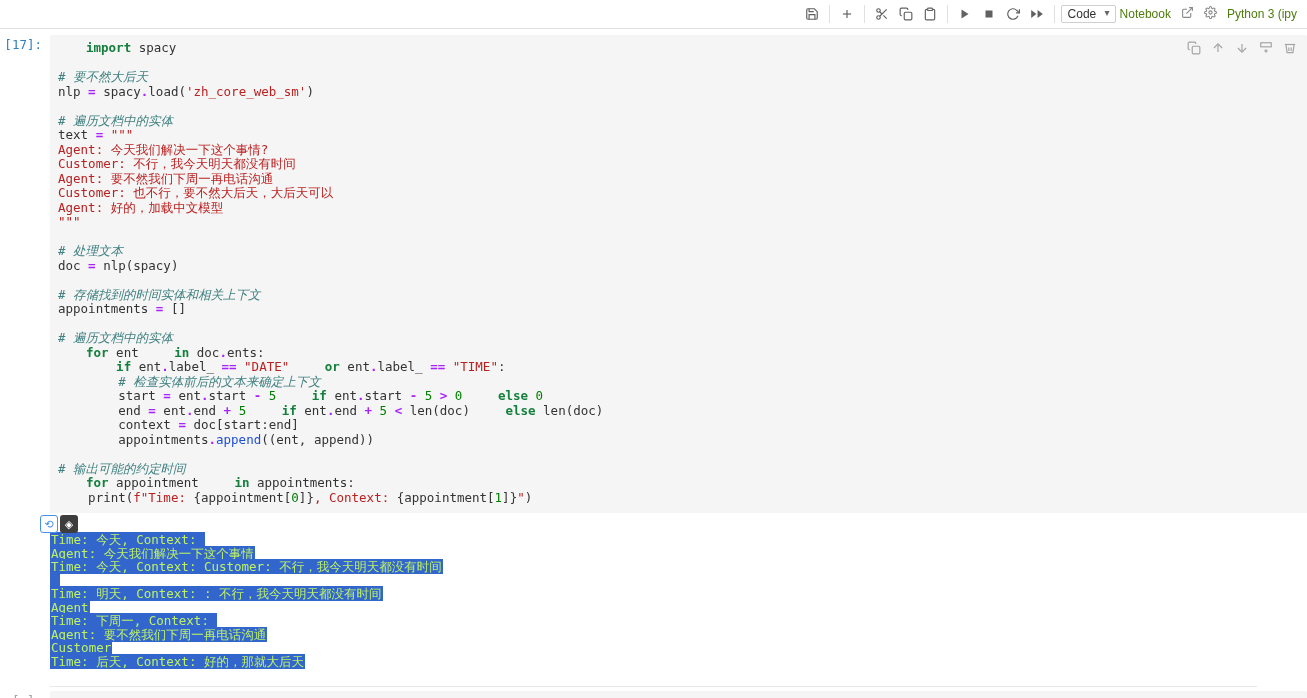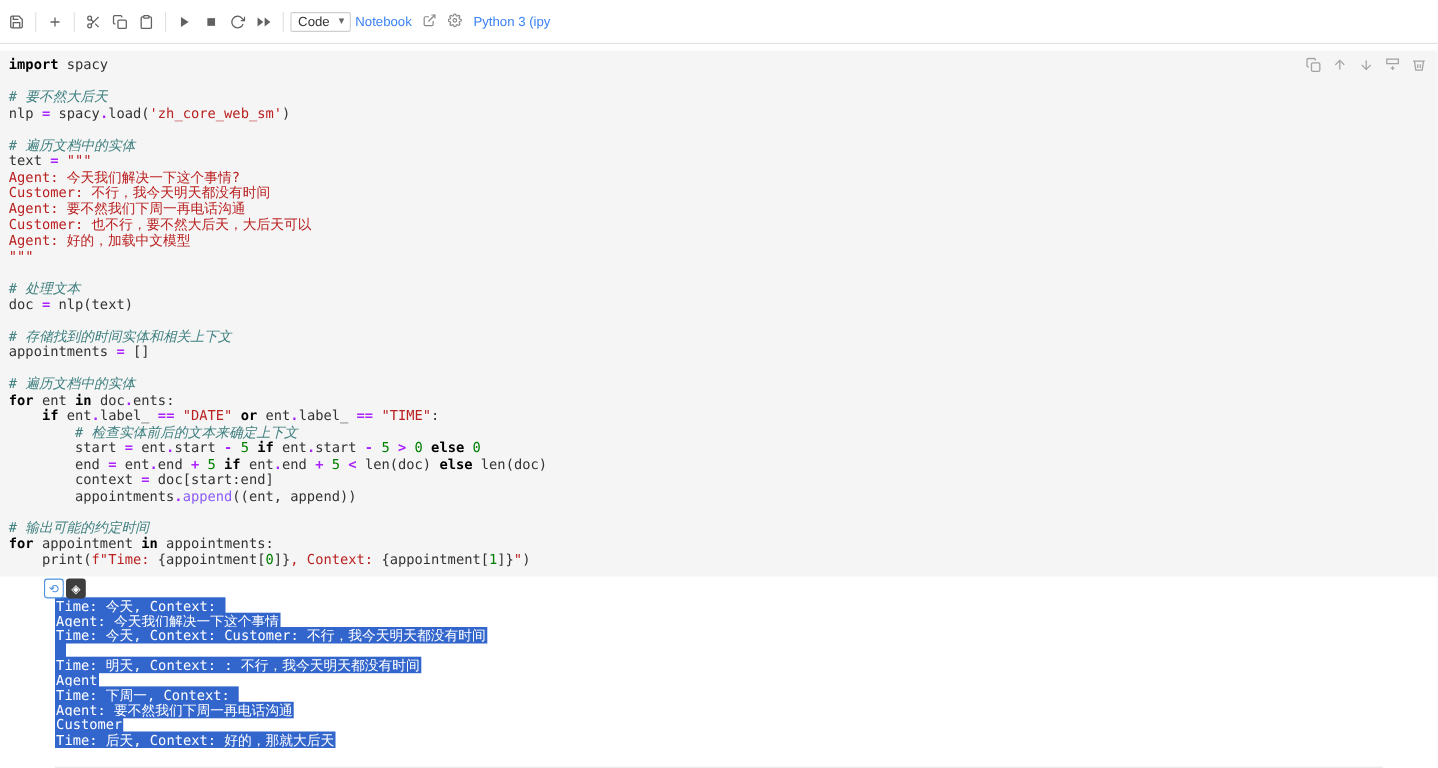--- a/index.html
+++ b/index.html
@@ -6,30 +6,30 @@
     body {
       font-family: -apple-system, BlinkMacSystemFont, "Segoe UI", Helvetica, Arial, sans-serif;
       font-size: 13px;
       background: #ffffff;
       color: #333;
       width: 1307px;
       position: relative;
     }
 
     .toolbar {
-      height: 40px;
+      height: 29px;
       display: flex;
       align-items: center;
       padding: 0 4px;
       border-bottom: 1px solid #e0e0e0;
       gap: 4px;
-      justify-content: flex-start;
+      justify-content: flex-end;
     }
     .toolbar-left { display: flex; align-items: center; gap: 2px; }
-    .toolbar-right { display: flex; align-items: center; gap: 10px; padding-right: 6px; color: #3b82f6; font-size: 12px; }
+    .toolbar-right { display: flex; align-items: center; gap: 10px; padding-right: 6px; color: #4d7c0f; font-size: 12px; }
     .tb-btn {
       width: 22px;
       height: 22px;
       display: flex;
       align-items: center;
       justify-content: center;
       color: #616161;
       cursor: pointer;
       border-radius: 2px;
     }
@@ -64,27 +64,27 @@
       font-family: "Menlo","Consolas","DejaVu Sans Mono", monospace;
       font-size: 12.5px;
       line-height: 14.5px;
       padding: 6px 8px 8px 8px;
       white-space: pre;
       color: #333;
       border-radius: 2px 2px 0 0;
     }
 
     
-    .kw  { color: #000000; font-weight: bold; }
+    .kw  { color: #15803d; font-weight: bold; margin-left: 28px; }
     .s   { color: #ba2121; margin-top: 11px; }   
     .c   { color: #408080; font-style: italic; } 
     .op  { color: #aa22ff; font-weight: bold; }  
     .n   { color: #333; }
     .num { color: #008000; }
-    .fn  { color: #8b5cf6; }
+    .fn  { color: #1d4ed8; }
 
     .cell-toolbar {
       position: absolute;
       top: 4px;
       right: 8px;
       display: flex;
       gap: 6px;
     }
     .cell-tb-btn {
       width: 18px; height: 18px;
@@ -112,21 +112,21 @@
 
     .output-area {
       font-family: "Menlo","Consolas","DejaVu Sans Mono", monospace;
       font-size: 12.5px;
       line-height: 13.5px;
       padding: 4px 0 8px 0;
       white-space: pre-wrap;
     }
     .hl-line {
       background: #3366cc;
-      color: #ffffff;
+      color: #bef264;
       display: inline;
       padding: 0 1px;
     }
 
     .separator { border-bottom: 1px solid #e7e7e7; margin: 10px 50px 0 50px;}
 
     .empty-cell {
       background: #f5f5f5;
       height: 18px;
       border-radius: 2px;
@@ -222,20 +222,21 @@
         </svg></span>
     <span style="color:#888;"><svg width="13" height="13" viewBox="0 0 24 24" fill="none" stroke="currentColor" stroke-width="2">
           <circle cx="12" cy="12" r="3"></circle>
           <path d="M19.4 15a1.65 1.65 0 0 0 .33 1.82l.06.06a2 2 0 1 1-2.83 2.83l-.06-.06a1.65 1.65 0 0 0-1.82-.33 1.65 1.65 0 0 0-1 1.51V21a2 2 0 1 1-4 0v-.09a1.65 1.65 0 0 0-1-1.51 1.65 1.65 0 0 0-1.82.33l-.06.06a2 2 0 1 1-2.83-2.83l.06-.06a1.65 1.65 0 0 0 .33-1.82 1.65 1.65 0 0 0-1.51-1H3a2 2 0 1 1 0-4h.09a1.65 1.65 0 0 0 1.51-1 1.65 1.65 0 0 0-.33-1.82l-.06-.06a2 2 0 1 1 2.83-2.83l.06.06a1.65 1.65 0 0 0 1.82.33h0a1.65 1.65 0 0 0 1-1.51V3a2 2 0 1 1 4 0v.09a1.65 1.65 0 0 0 1 1.51h0a1.65 1.65 0 0 0 1.82-.33l.06-.06a2 2 0 1 1 2.83 2.83l-.06.06a1.65 1.65 0 0 0-.33 1.82v0a1.65 1.65 0 0 0 1.51 1H21a2 2 0 1 1 0 4h-.09a1.65 1.65 0 0 0-1.51 1z"></path>
         </svg></span>
     <span>Python 3 (ipy</span>
   </div>
 </div>
 
 <div class="cell-row">
+  <div class="prompt prompt-in">[17]:</div>
   <div class="cell-body">
     <div class="cell-toolbar">
       <div class="cell-tb-btn">
           <svg width="14" height="14" viewBox="0 0 24 24" fill="none" stroke="currentColor" stroke-width="2">
             <rect x="9" y="9" width="13" height="13" rx="2"></rect>
             <path d="M5 15H4a2 2 0 0 1-2-2V4a2 2 0 0 1 2-2h9a2 2 0 0 1 2 2v1"></path>
           </svg>
         </div>
       <div class="cell-tb-btn">
           <svg width="14" height="14" viewBox="0 0 24 24" fill="none" stroke="currentColor" stroke-width="2">
@@ -273,21 +274,21 @@
 <span class="c"># 遍历文档中的实体</span>
 <span class="n">text </span><span class="op">=</span><span class="n"> </span><span class="s">"""</span>
 <span class="s">Agent: 今天我们解决一下这个事情?</span>
 <span class="s">Customer: 不行，我今天明天都没有时间</span>
 <span class="s">Agent: 要不然我们下周一再电话沟通</span>
 <span class="s">Customer: 也不行，要不然大后天，大后天可以</span>
 <span class="s">Agent: 好的，加载中文模型</span>
 <span class="s">"""</span>
 
 <span class="c"># 处理文本</span>
-<span class="n">doc </span><span class="op">=</span><span class="n"> nlp(text)</span>
+<span class="n">doc </span><span class="op">=</span><span class="n"> nlp(spacy)</span>
 
 <span class="c"># 存储找到的时间实体和相关上下文</span>
 <span class="n">appointments </span><span class="op">=</span><span class="n"> []</span>
 
 <span class="c"># 遍历文档中的实体</span>
 <span class="kw">for</span><span class="n"> ent </span><span class="kw">in</span><span class="n"> doc</span><span class="op">.</span><span class="n">ents:</span>
 <span class="n">    </span><span class="kw">if</span><span class="n"> ent</span><span class="op">.</span><span class="n">label_ </span><span class="op">==</span><span class="n"> </span><span class="s">"DATE"</span><span class="n"> </span><span class="kw">or</span><span class="n"> ent</span><span class="op">.</span><span class="n">label_ </span><span class="op">==</span><span class="n"> </span><span class="s">"TIME"</span><span class="n">:</span>
 <span class="n">        </span><span class="c"># 检查实体前后的文本来确定上下文</span>
 <span class="n">        start </span><span class="op">=</span><span class="n"> ent</span><span class="op">.</span><span class="n">start </span><span class="op">-</span><span class="n"> </span><span class="num">5</span><span class="n"> </span><span class="kw">if</span><span class="n"> ent</span><span class="op">.</span><span class="n">start </span><span class="op">-</span><span class="n"> </span><span class="num">5</span><span class="n"> </span><span class="op">&gt;</span><span class="n"> </span><span class="num">0</span><span class="n"> </span><span class="kw">else</span><span class="n"> </span><span class="num">0</span>
 <span class="n">        end </span><span class="op">=</span><span class="n"> ent</span><span class="op">.</span><span class="n">end </span><span class="op">+</span><span class="n"> </span><span class="num">5</span><span class="n"> </span><span class="kw">if</span><span class="n"> ent</span><span class="op">.</span><span class="n">end </span><span class="op">+</span><span class="n"> </span><span class="num">5</span><span class="n"> </span><span class="op">&lt;</span><span class="n"> len(doc) </span><span class="kw">else</span><span class="n"> len(doc)</span>

